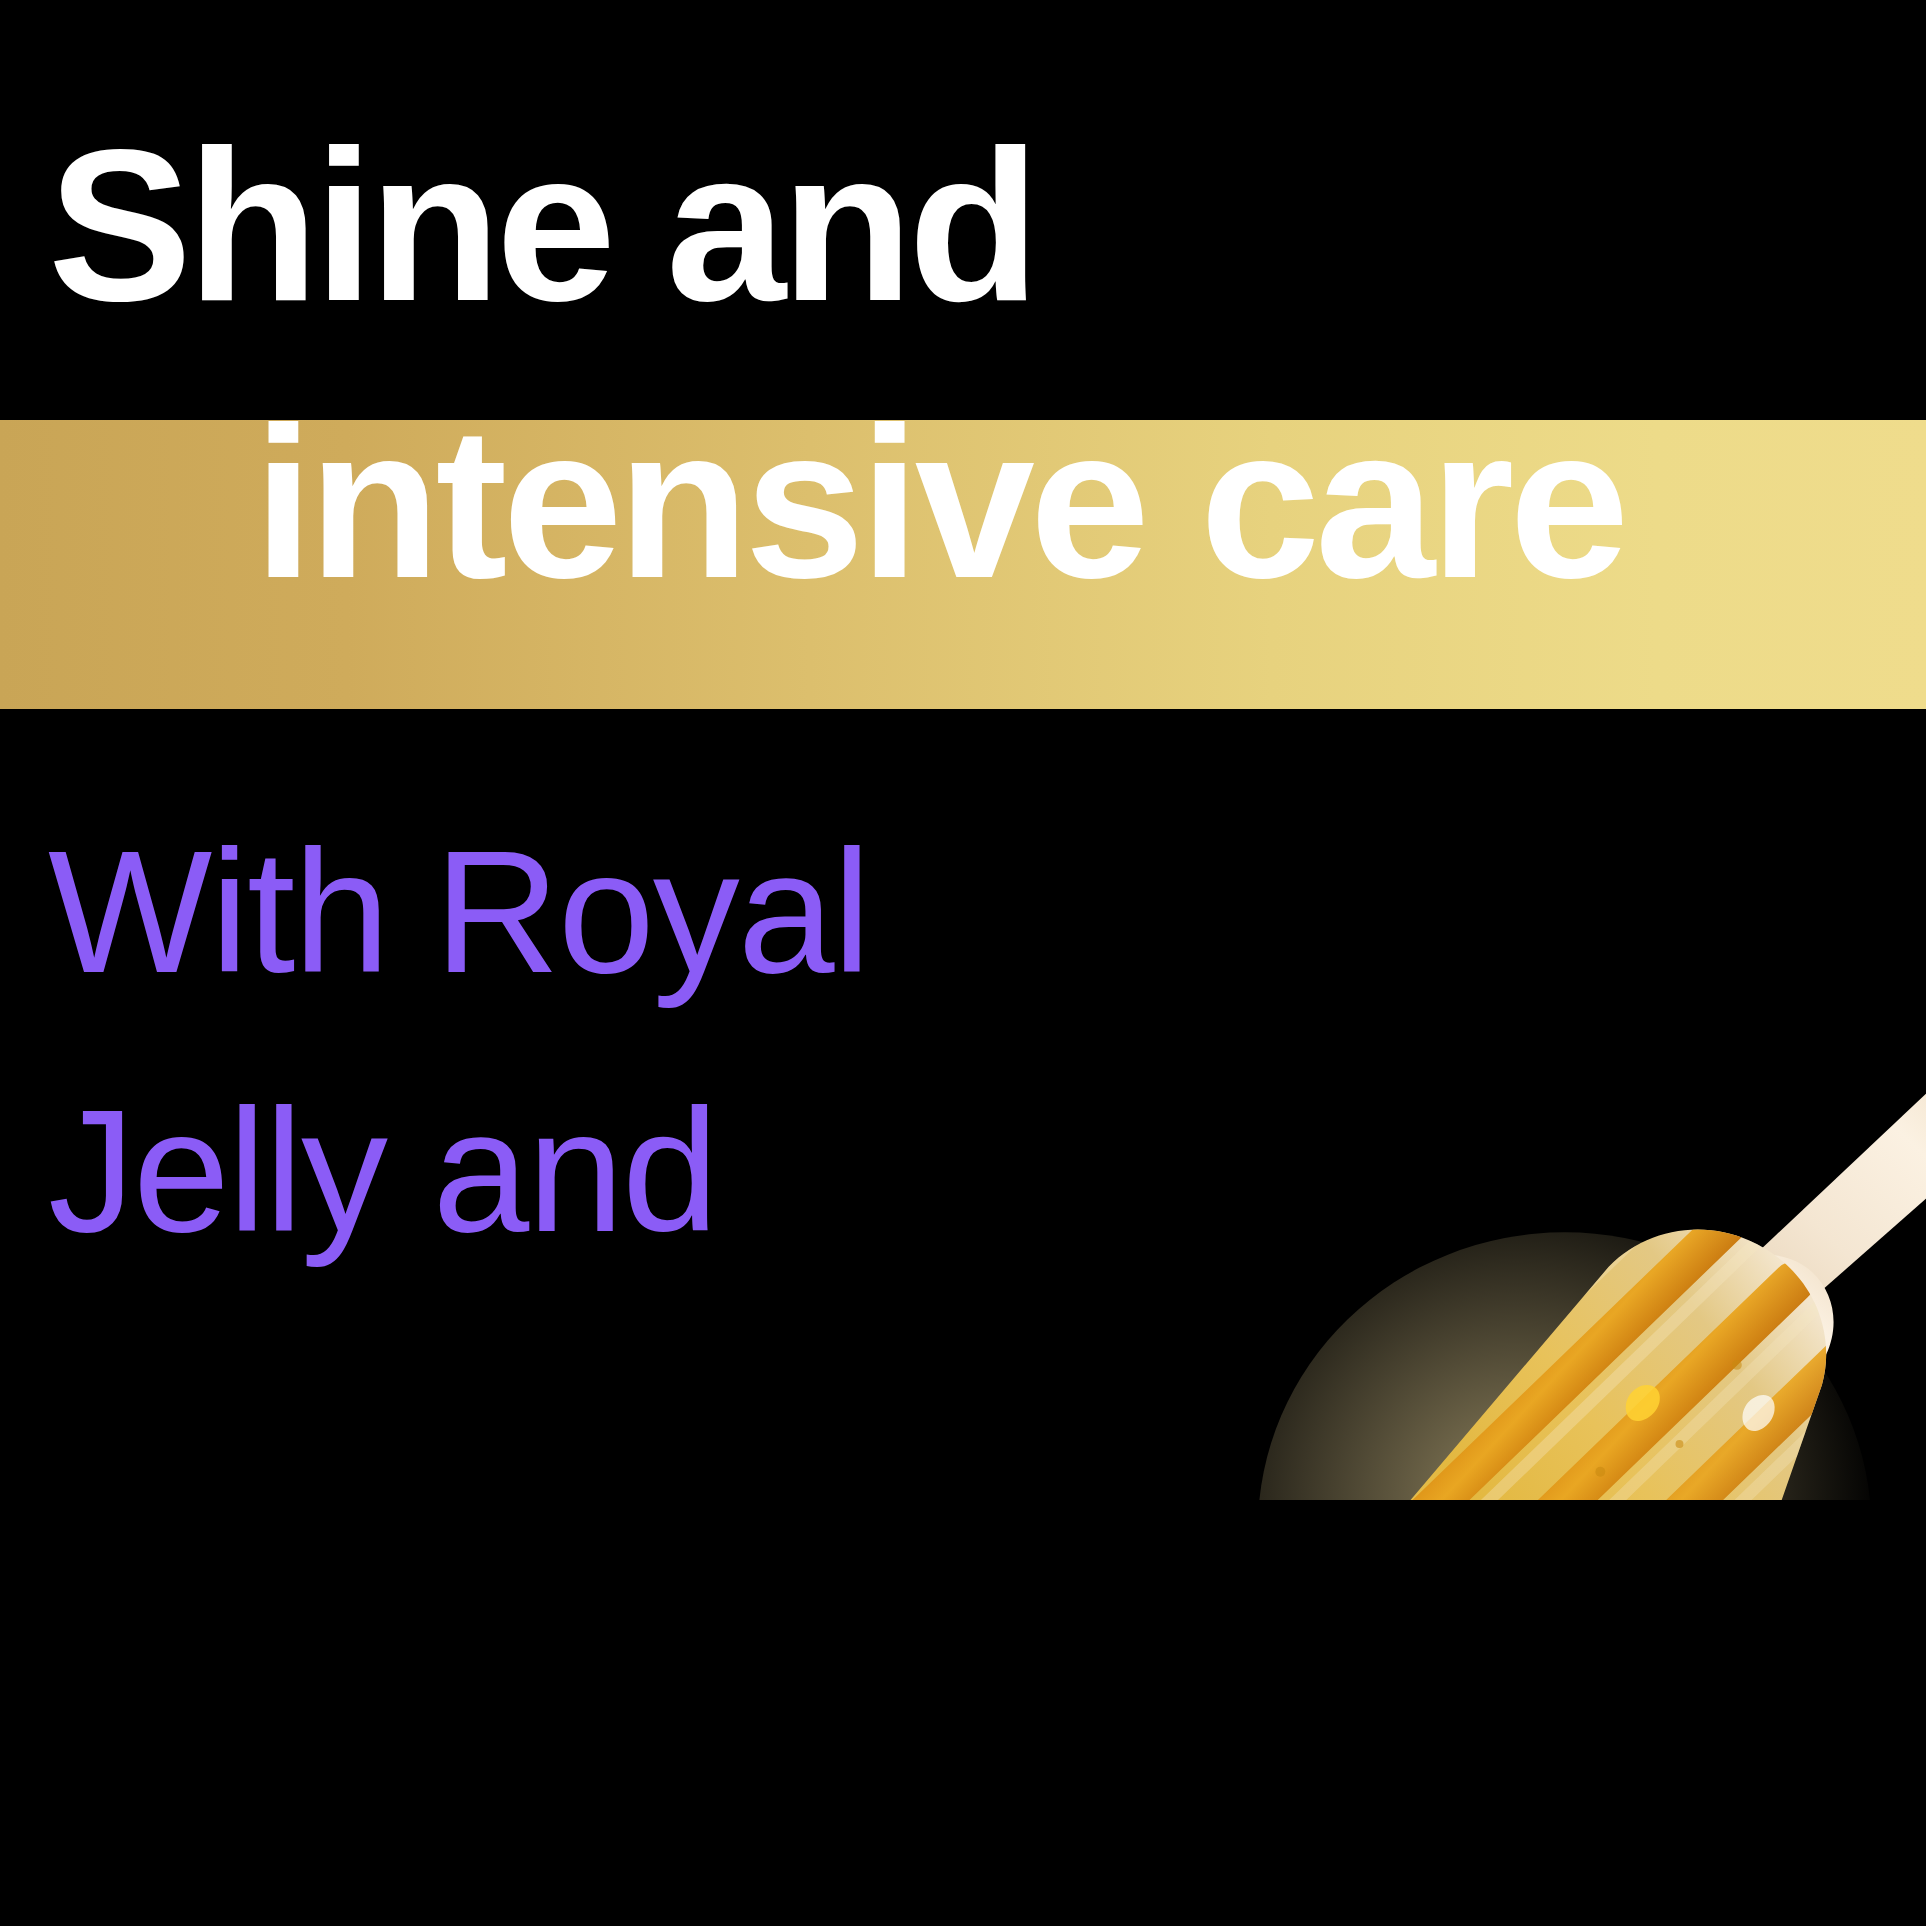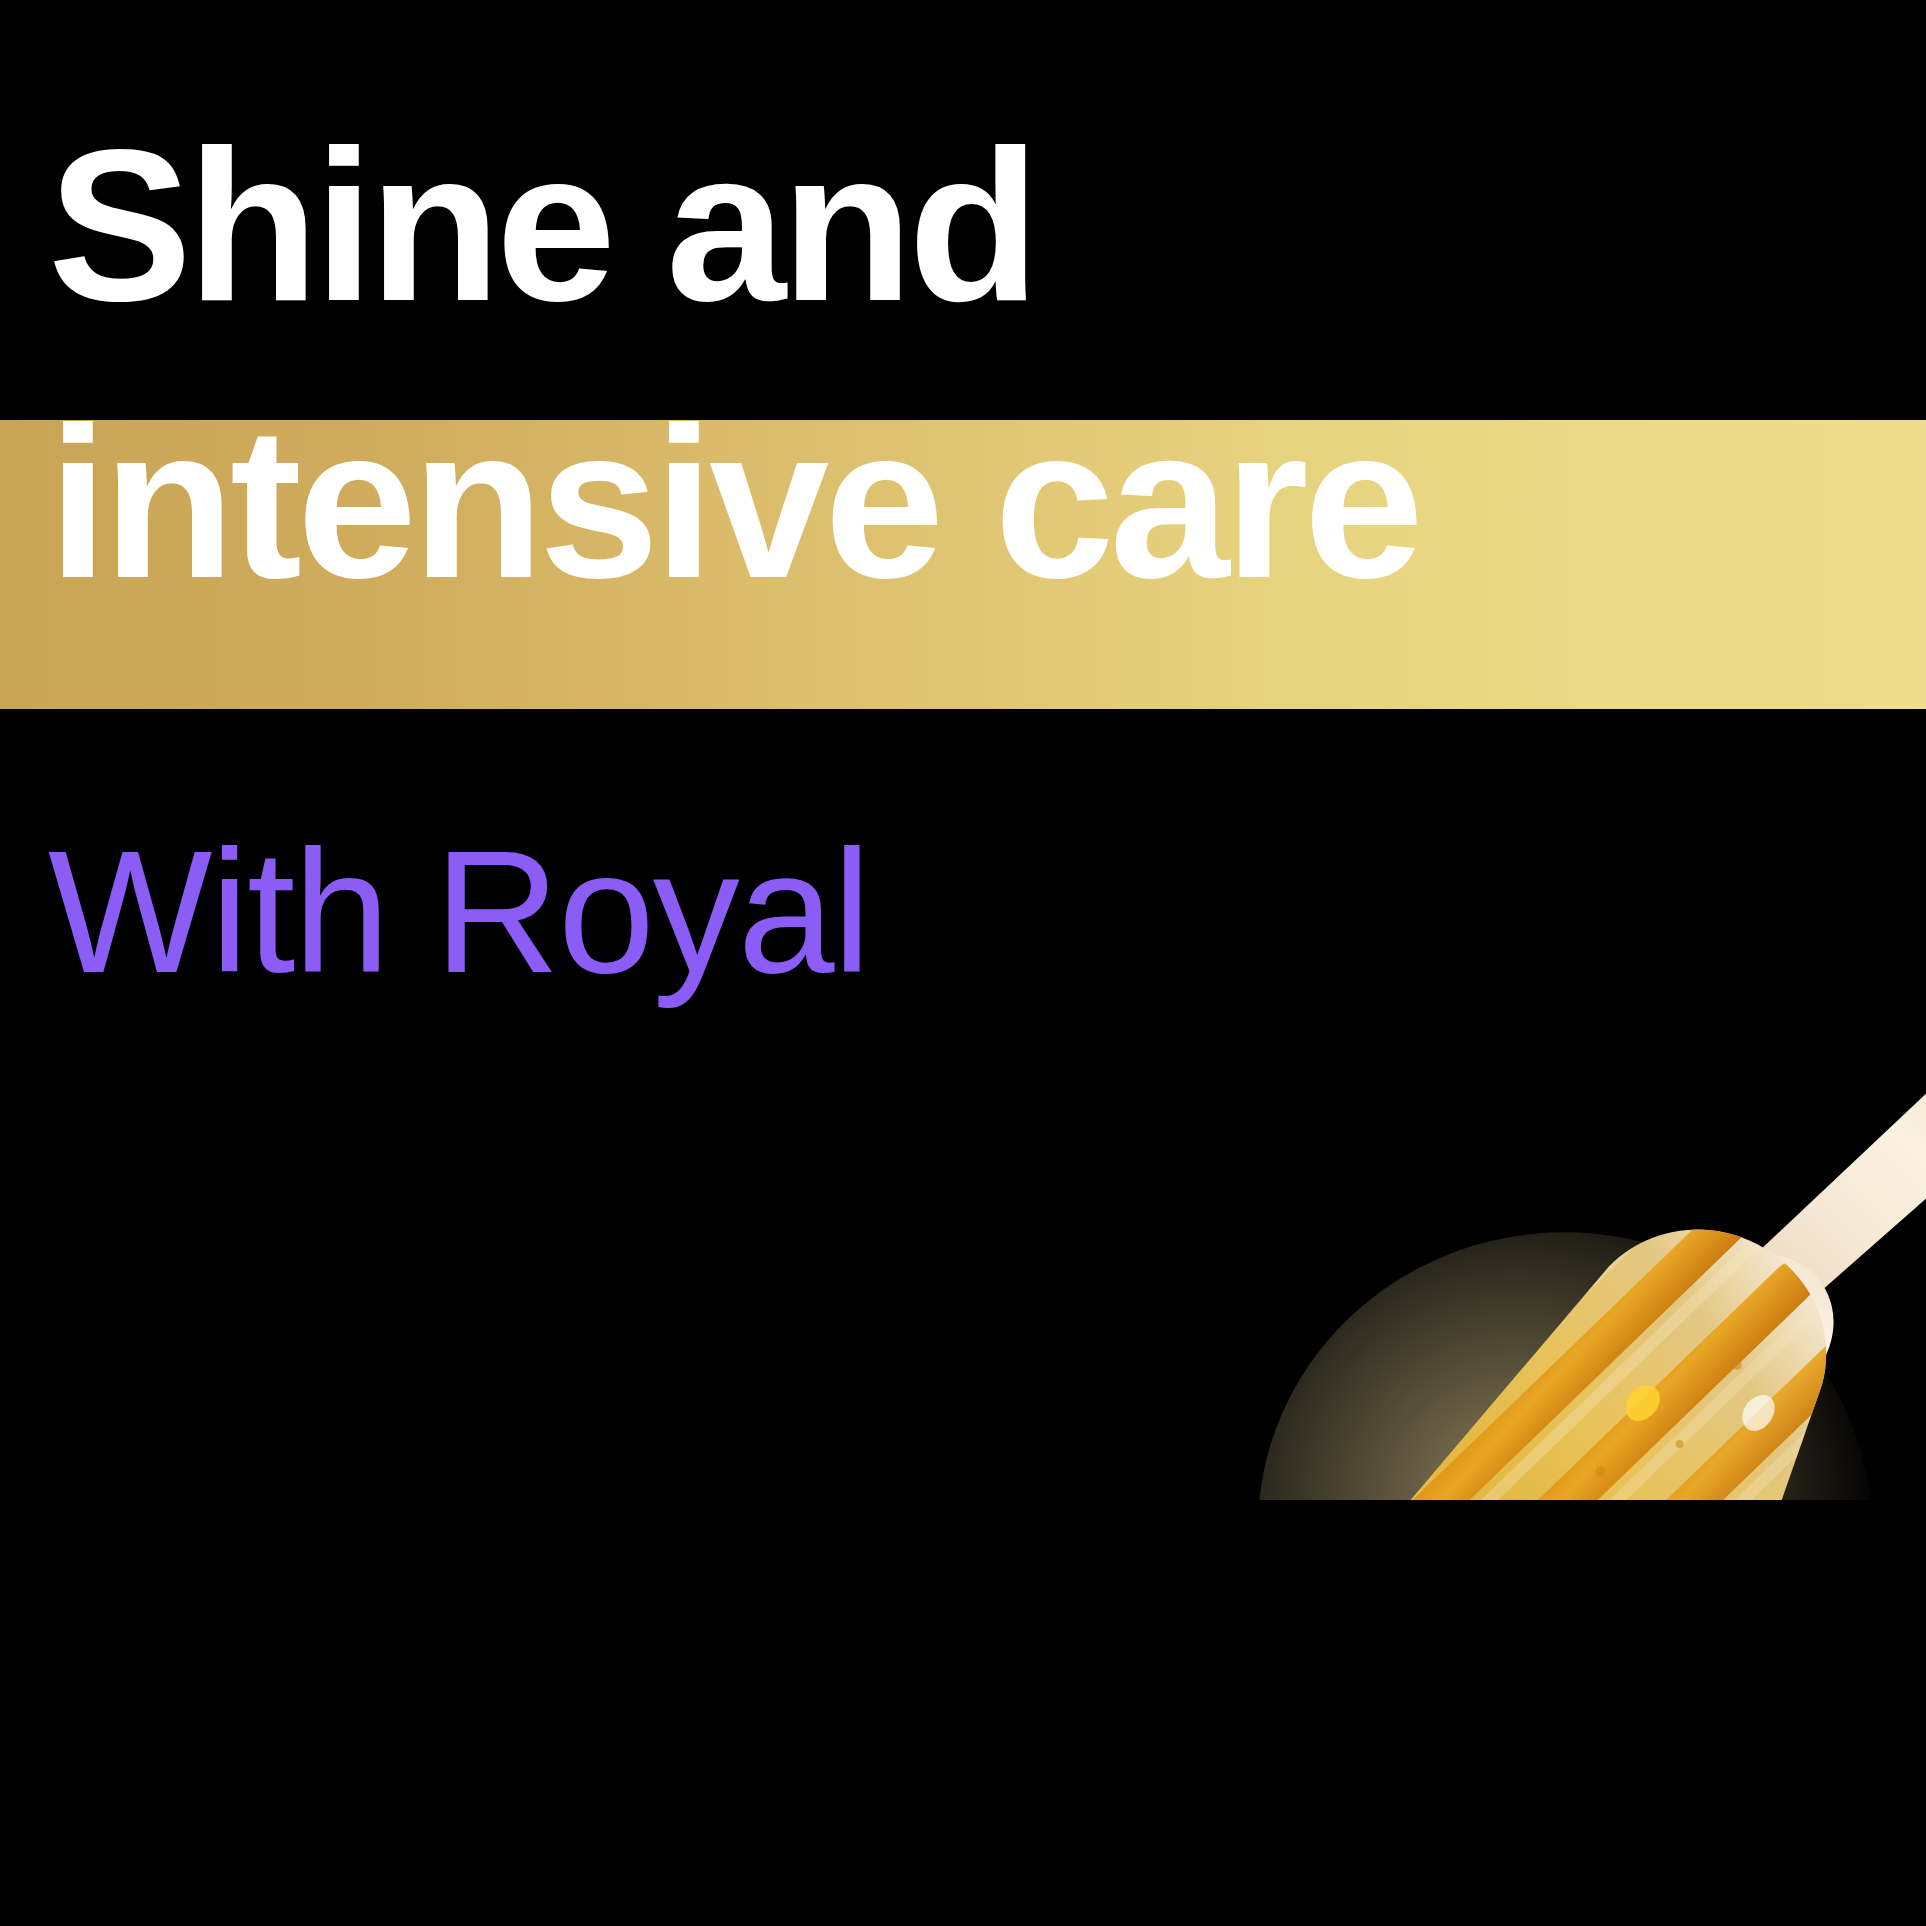--- a/index.html
+++ b/index.html
@@ -56,20 +56,21 @@
     left: 48px;
     top: 394px;
     width: 1782px;
     font-size: 216px;
     line-height: 1.0;
     font-weight: 700;
     letter-spacing: -5px;
     color: #ffffff;
     white-space: nowrap;
     z-index: 5;
+    text-align: center;
   }
 
   
   .subhead {
     position: absolute;
     left: 48px;
     top: 782px;
     width: 1139px;
     z-index: 4;
   }
@@ -209,16 +210,17 @@
   </div>
 
   <div class="headline-line-1">Shine and</div>
 
   <div class="gold-band"></div>
 
   <div class="headline-line-2">intensive care</div>
 
   <div class="subhead">
     <div class="subhead-line">With Royal</div>
+    <div class="subhead-line">Jelly and</div>
   </div>
 
 </div>
 
 
 </body></html>

